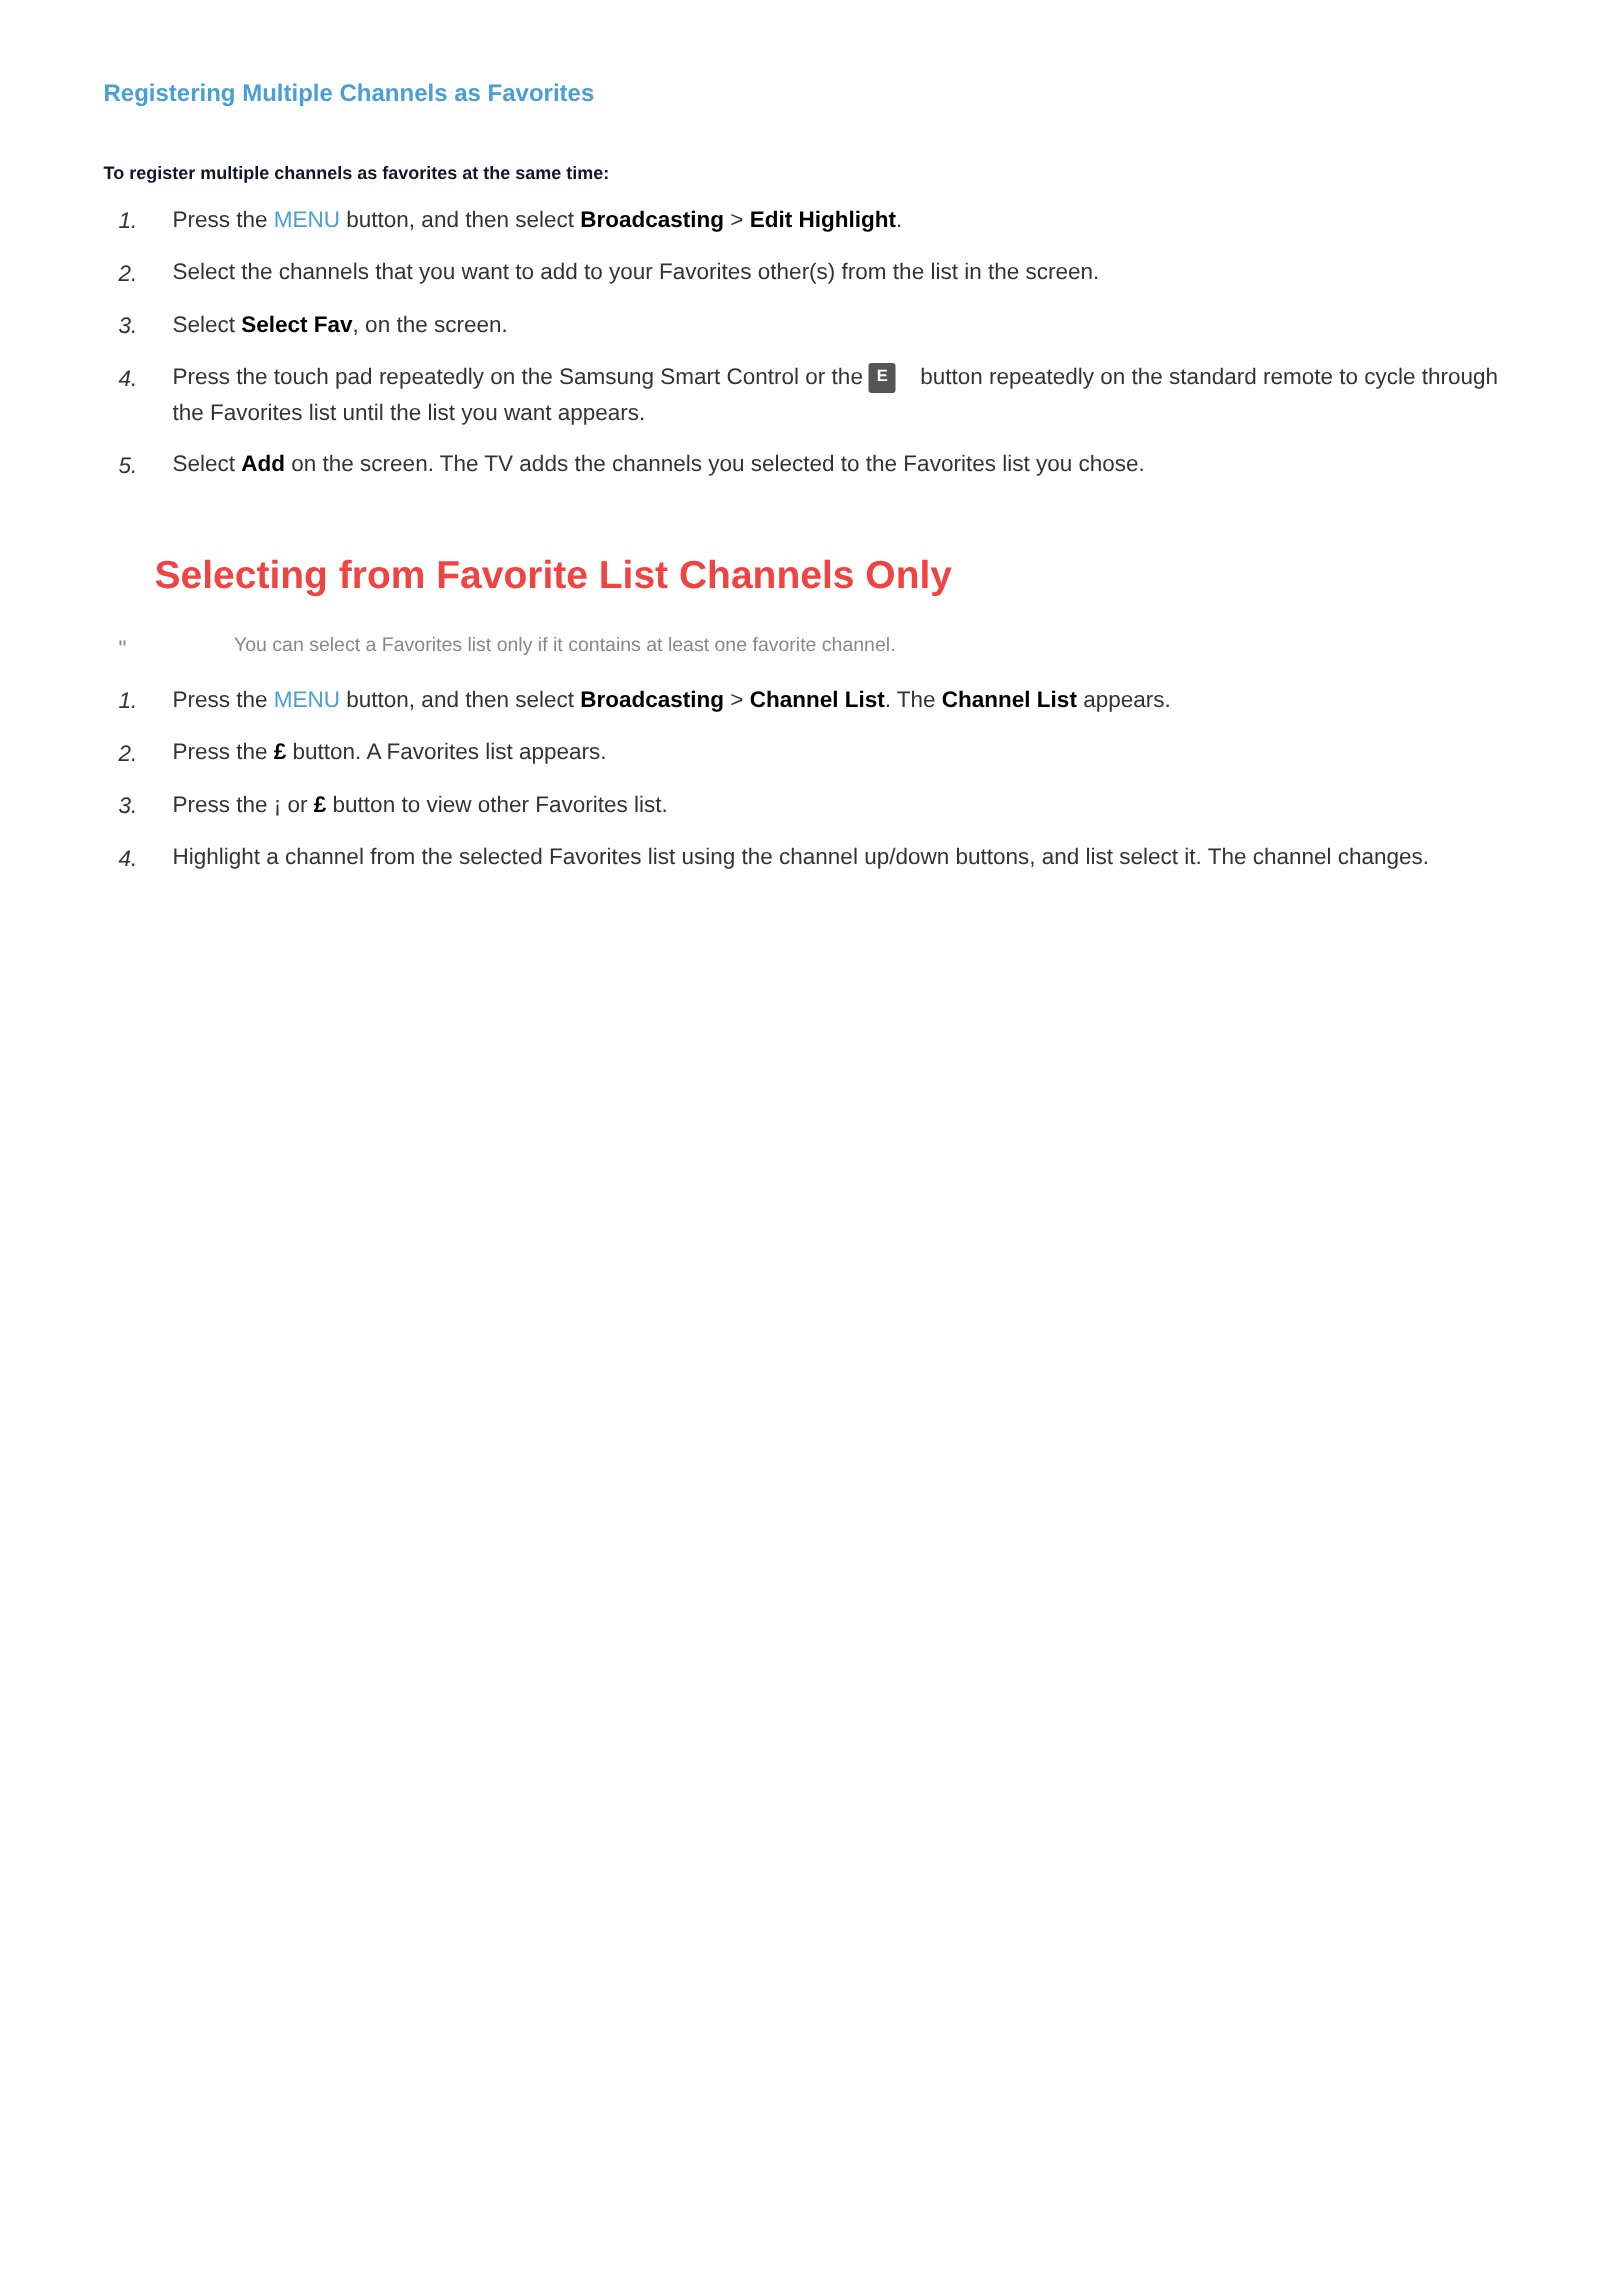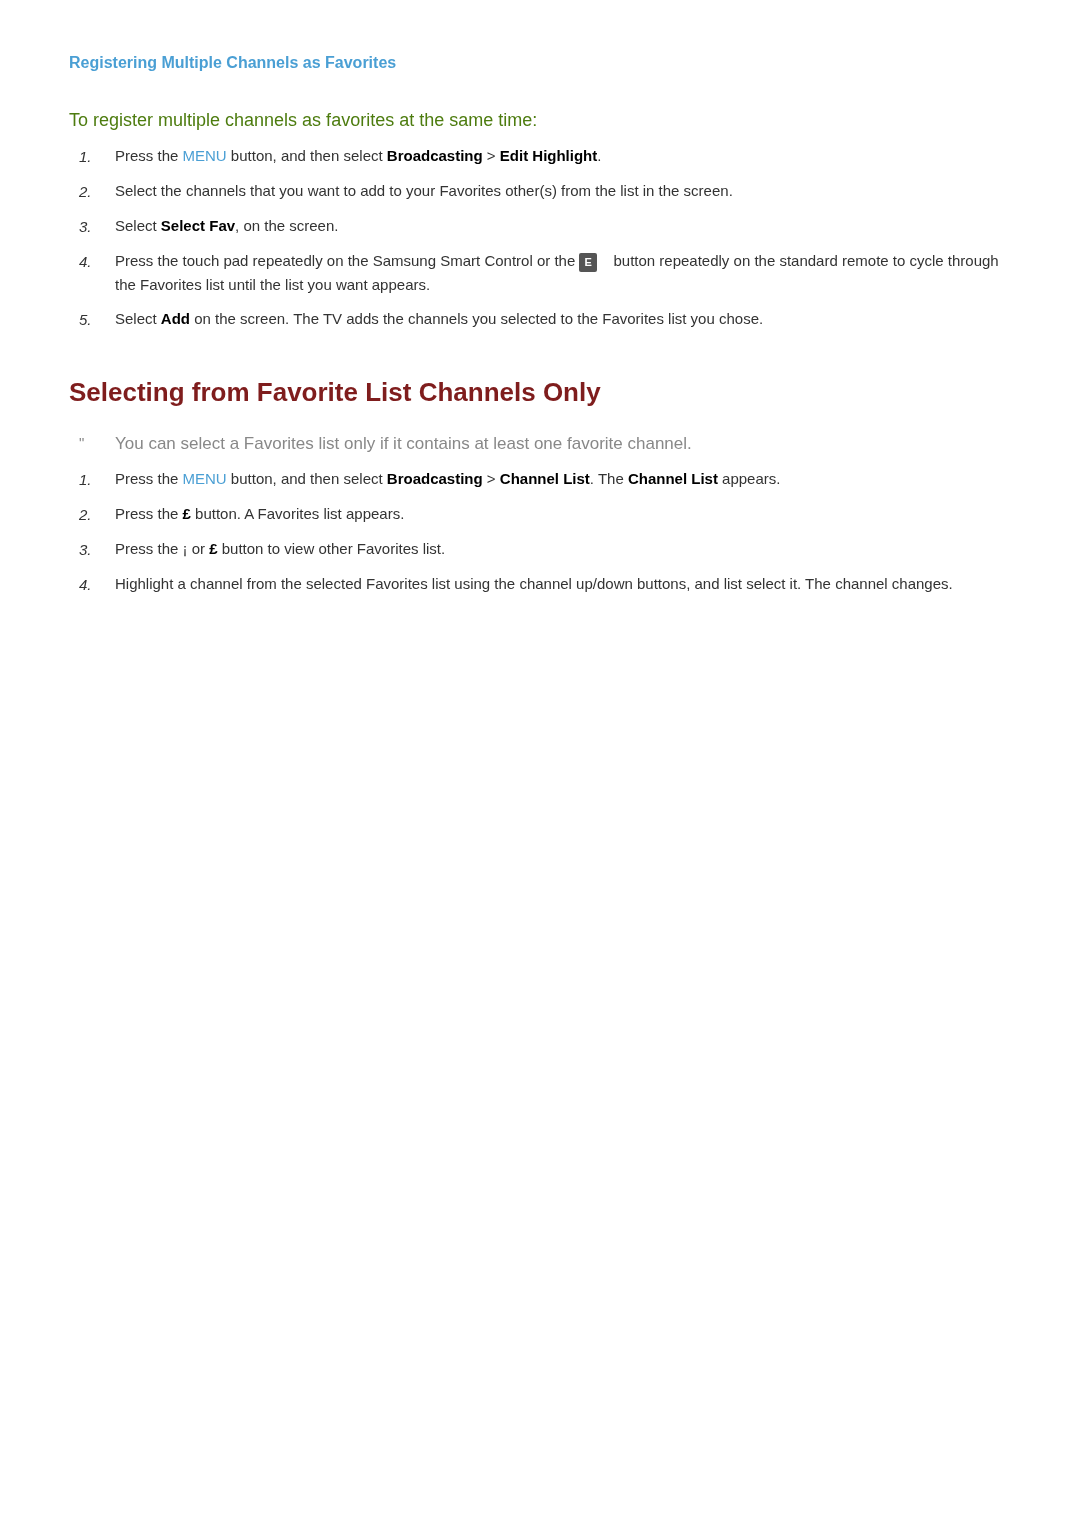--- a/index.html
+++ b/index.html
@@ -24,31 +24,33 @@
     }
 
     .section-title-small {
       color: #4a9fd4;
       font-size: 16px;
       font-weight: bold;
       margin-bottom: 30px;
     }
 
     .section-title-large {
-      color: #7f1d1d;
+      color: #ef4444;
       font-size: 26px;
       font-weight: bold;
       margin-bottom: 16px;
       margin-top: 40px;
+      margin-left: 34px;
     }
 
     .intro-text {
-      font-size: 18px;
-      color: #4d7c0f;
+      font-size: 12px;
+      color: #0f172a;
       margin-bottom: 10px;
+      font-weight: bold;
     }
 
     .step-list {
       list-style: none;
       padding: 0;
       margin: 0;
     }
 
     .step-item {
       display: flex;
@@ -89,23 +91,24 @@
     }
 
     .note-marker {
       min-width: 36px;
       font-size: 15px;
       color: #888;
       padding-top: 1px;
     }
 
     .note-content {
-      font-size: 17px;
+      font-size: 13px;
       color: #888;
       font-style: normal;
+      margin-left: 41px;
     }
 
     .button-icon {
       display: inline-block;
       background: #555;
       color: #fff;
       font-size: 11px;
       padding: 1px 5px;
       border-radius: 2px;
       font-weight: bold;

